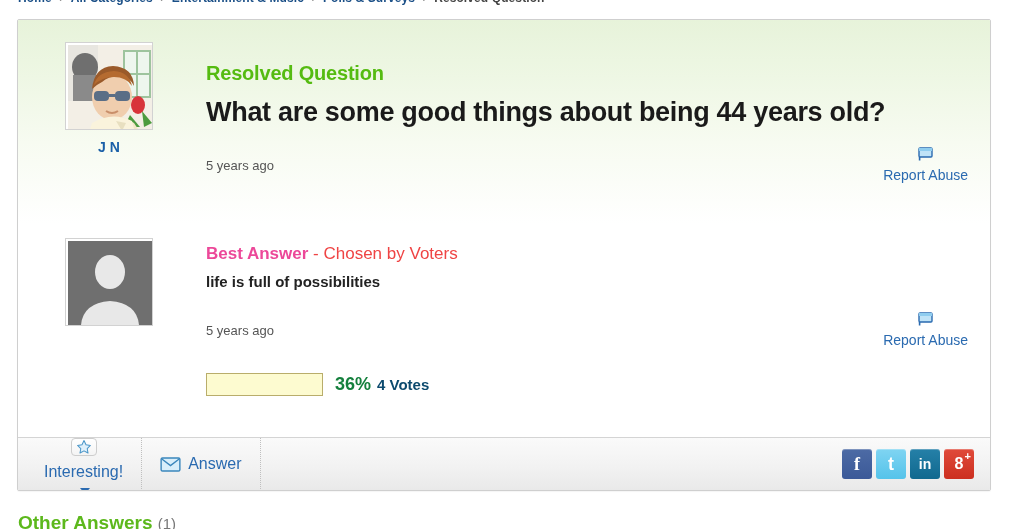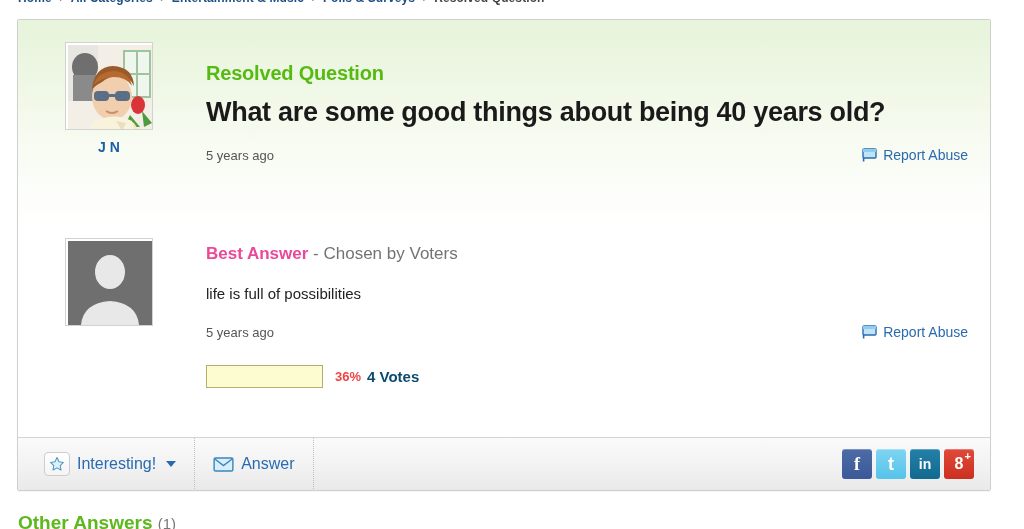--- a/index.html
+++ b/index.html
@@ -118,20 +118,21 @@
   }
   .timestamp { font-size: 13px; color: #555; }
   .report-link {
     display: inline-flex;
     align-items: center;
     gap: 6px;
     font-size: 14px;
     color: #2a6ab0;
     text-decoration: none;
     white-space: nowrap;
+    flex-direction: column;
   }
   .flag-icon { display: block; }
 
   
   .answer-block {
     position: relative;
     height: 213px;
     background: #ffffff;
   }
   .answer-block .avatar-col { top: 14px; }
@@ -141,26 +142,27 @@
     border: 1px solid #d2d2d2;
     background: #fff;
     padding: 2px;
   }
   .a-content {
     position: absolute;
     left: 188px; top: 0; right: 22px;
   }
   .best-answer-row { padding-top: 20px; font-size: 17px; }
   .best-answer-label { font-weight: bold; color: #ec4899; }
-  .chosen-by { color: #737373; font-weight: normal; }
+  .chosen-by { color: #ef4444; font-weight: normal; }
   .answer-text {
-    margin-top: 20px;
+    margin-top: 8px;
     font-size: 15px;
     color: #222;
     line-height: 20px;
+    font-weight: bold;
   }
   .answer-block .meta-row { margin-top: 20px; }
 
   
   .vote-row {
     display: flex;
     align-items: center;
     gap: 12px;
     margin-top: 25px;
   }
@@ -170,21 +172,21 @@
     background: #ffffff;
     position: relative;
     overflow: hidden;
   }
   .vote-bar-fill {
     position: absolute;
     left: 0; top: 0; bottom: 0;
     background: #fdfbd0;
     width: 100%;
   }
-  .vote-pct { font-size: 13px; font-weight: bold; color: #ef4444; }
+  .vote-pct { font-size: 18px; font-weight: bold; color: #15803d; }
   .vote-count { font-size: 15px; color: #0c4a6e; margin-left: -6px; font-weight: bold; }
 
   
   .toolbar {
     position: absolute;
     left: 0; right: 0; bottom: 0;
     height: 53px;
     border-top: 1px solid #d4d4d4;
     background: linear-gradient(to bottom, #fafafa 0%, #f2f2f2 55%, #e9e9e9 100%);
     display: flex;
@@ -196,21 +198,21 @@
     align-items: center;
     gap: 7px;
     height: 53px;
     padding: 0 18px;
     font-size: 16px;
     color: #2a6ab0;
     text-decoration: none;
     border-right: 1px dotted #bfbfbf;
     white-space: nowrap;
   }
-  .tb-item:first-child { padding-left: 10px; }
+  .tb-item:first-child { padding-left: 10px; flex-direction: column; }
   .star-box {
     width: 26px; height: 24px;
     border: 1px solid #cdcdcd;
     border-radius: 4px;
     background: linear-gradient(to bottom,#ffffff,#f4f4f4);
     display: flex; align-items: center; justify-content: center;
   }
   .caret {
     width: 0; height: 0;
     border-left: 5px solid transparent;
@@ -295,21 +297,21 @@
           <path d="M48 76 l10 2 l-4 8 z" fill="#e8dfc0"></path>
         </svg>
       </div>
       <div class="user-name">J N</div>
     </div>
 
     <div class="q-content">
       <div class="q-head-row">
         <span class="resolved-label">Resolved Question</span>
       </div>
-      <div class="q-title">What are some good things about being 40 years old?</div>
+      <div class="q-title">What are some good things about being 44 years old?</div>
       <div class="meta-row">
         <span class="timestamp">5 years ago</span>
         <a href="#" class="report-link">
           <svg class="flag-icon" width="15" height="14" viewBox="0 0 15 14">
             <rect x="1" y="1" width="13" height="9" rx="1" fill="#bfe3f7" stroke="#2a6ab0" stroke-width="1.4"></rect>
             <rect x="1" y="1" width="13" height="3" fill="#8fcdef"></rect>
             <line x1="1.6" y1="10" x2="1.6" y2="13.4" stroke="#2a6ab0" stroke-width="1.6"></line>
           </svg>
           <span>Report Abuse</span>
         </a>

